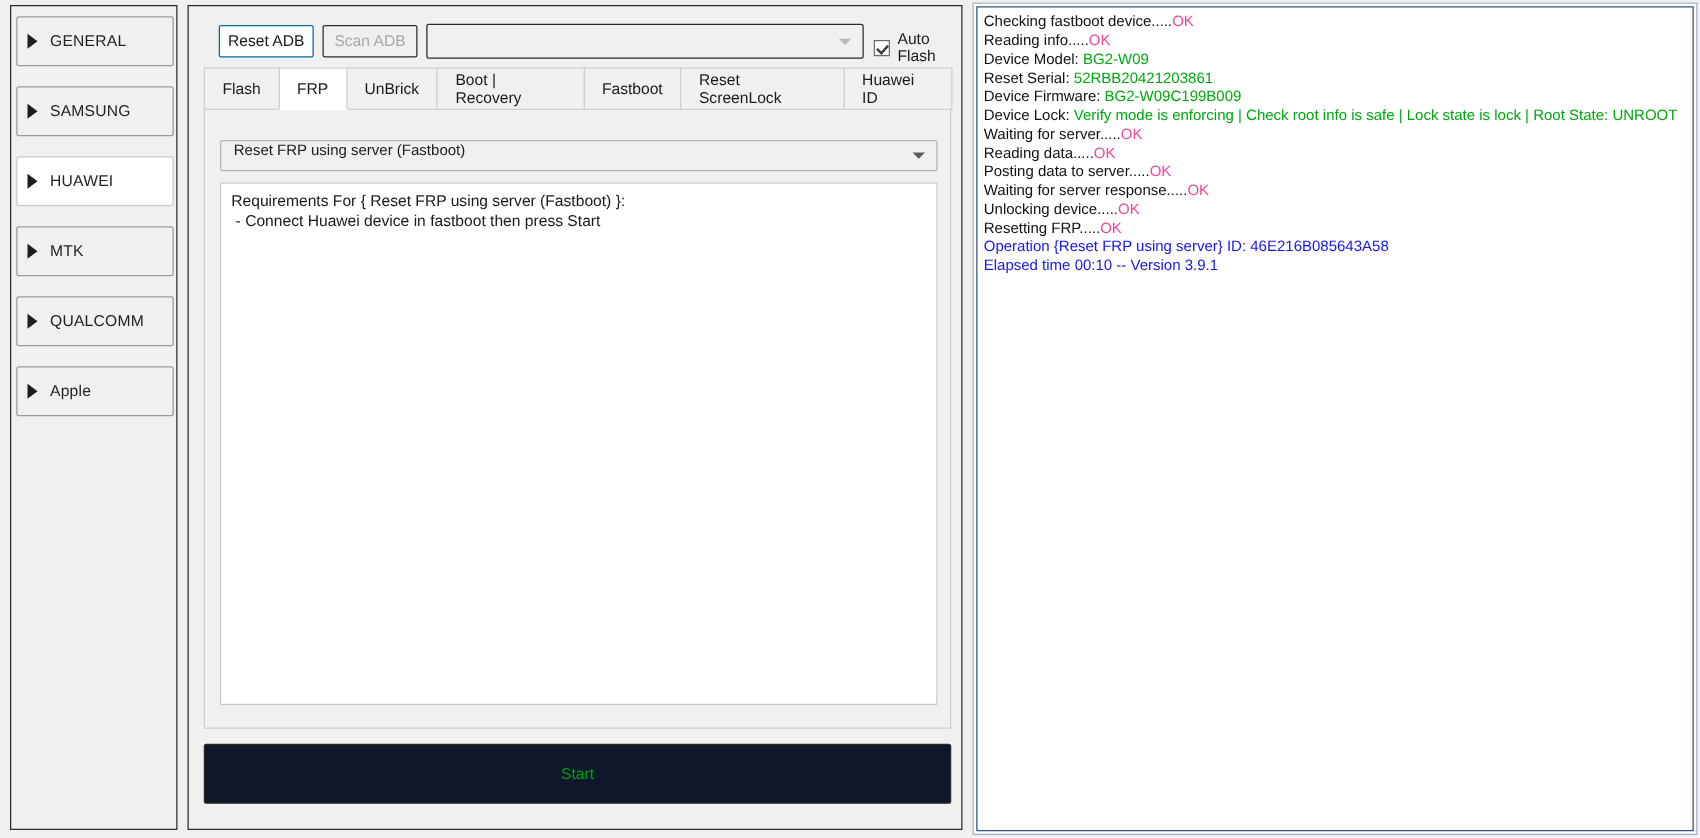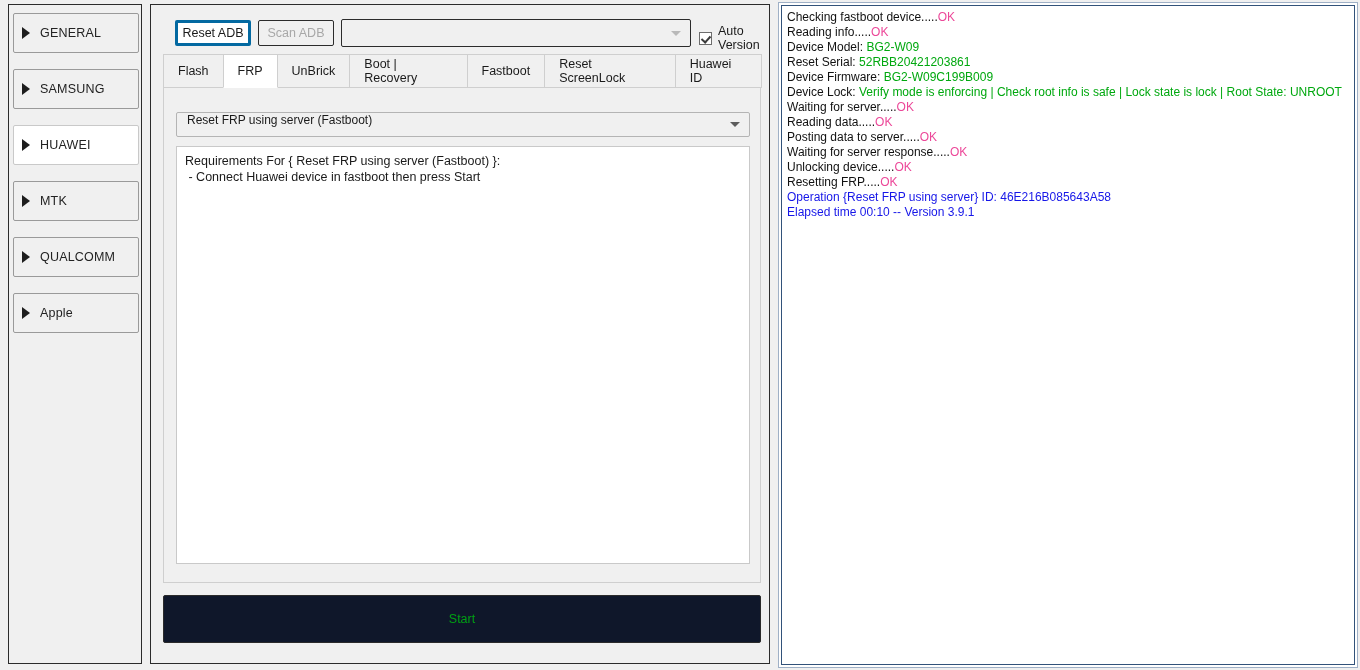--- a/index.html
+++ b/index.html
@@ -85,21 +85,21 @@
     font-size: 12.5px;
     display: flex;
     align-items: center;
     justify-content: center;
     border-radius: 2px;
   }
   .btn-reset {
     left: 12px;
     width: 76px;
     background: #ffffff;
-    border: 3px solid #0369a1;
+    border: 1px solid #0369a1;
     color: #1a1a1a;
   }
   .btn-scan {
     left: 95px;
     width: 76px;
     background: #f0f0f0;
     border: 1px solid #2b2b2b;
     color: #a8a8a8;
   }
   .combo {
@@ -319,21 +319,21 @@
     </div>
     <div class="btn btn-scan">
       <span>Scan ADB</span>
     </div>
     <div class="combo">
       <span></span>
       <span class="combo-arrow"></span>
     </div>
     <div class="autodet">
       <span class="chk"></span>
-      <span>Auto Version</span>
+      <span>Auto Flash</span>
     </div>
   </div>
 
   <div class="tabbar" id="tabbar">
       <div class="tab">
         <span>Flash</span>
       </div>
       <div class="tab active">
         <span>FRP</span>
       </div>

